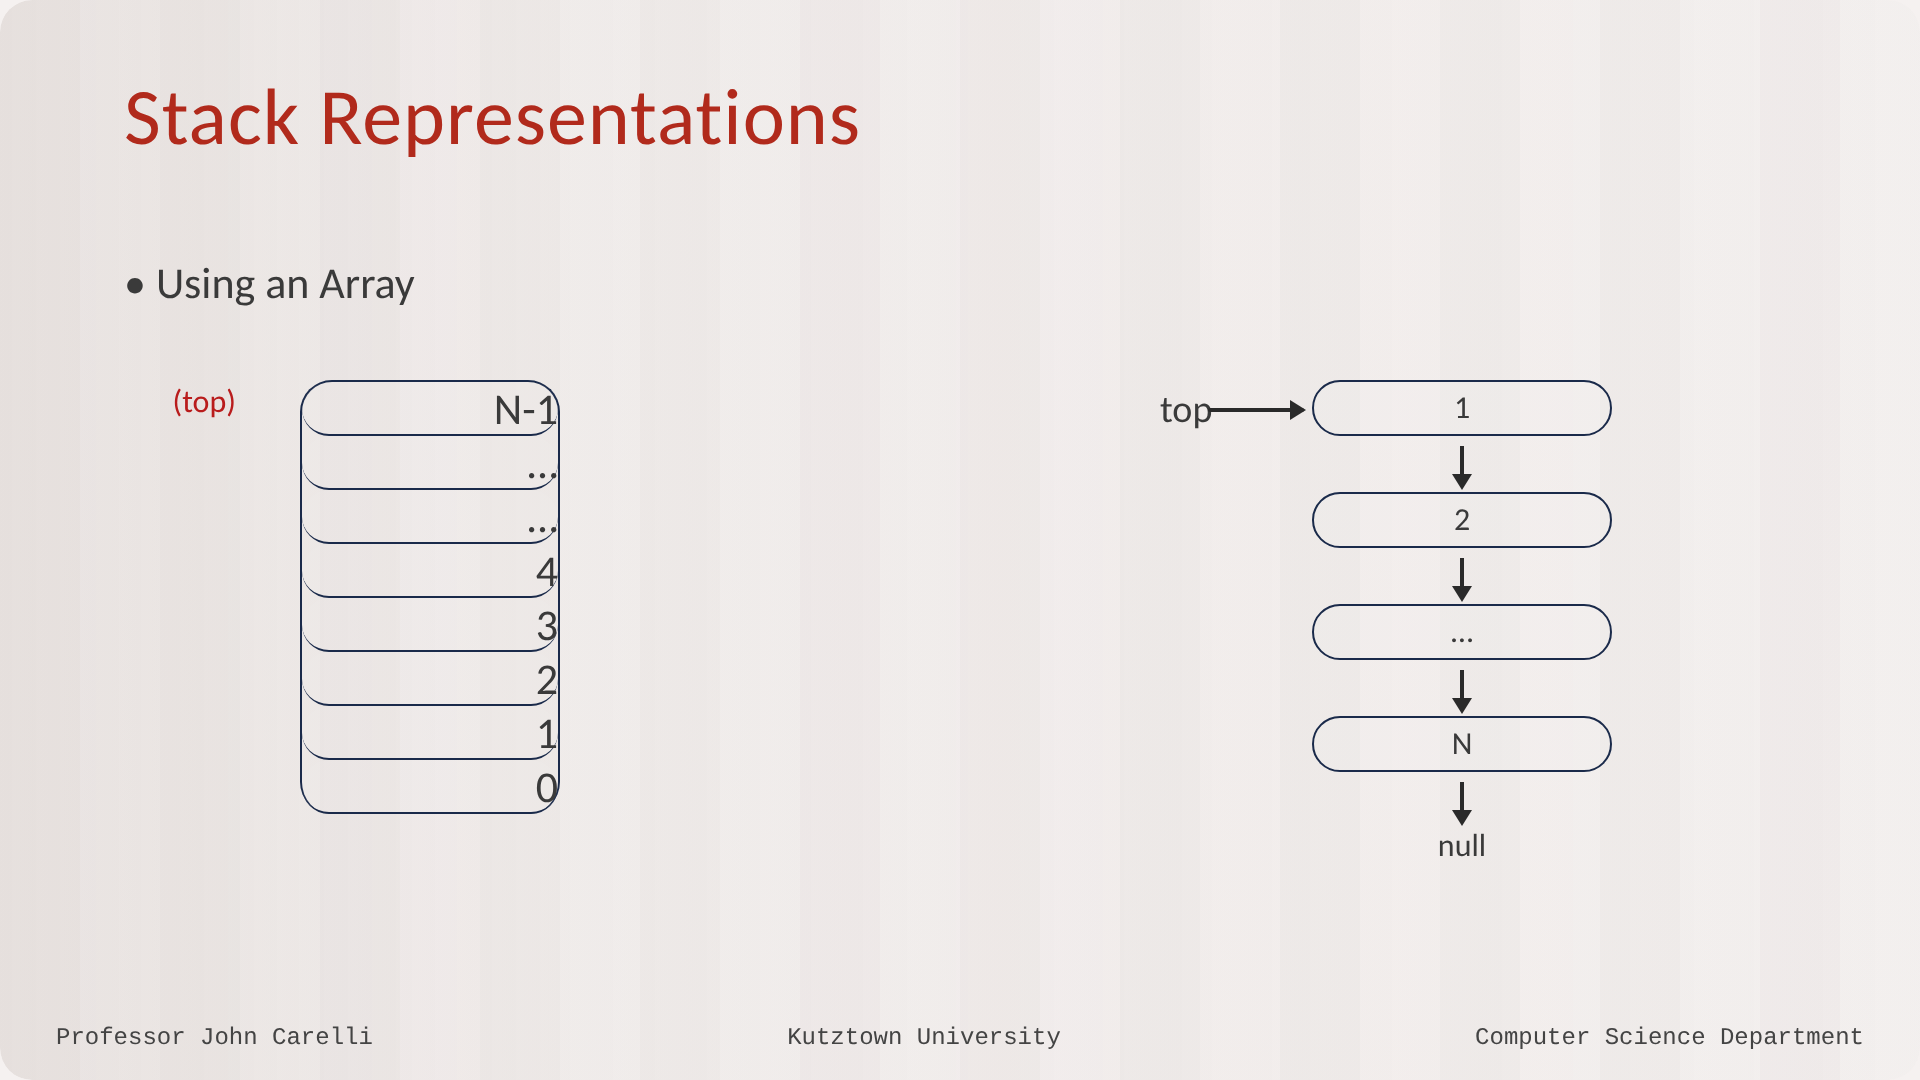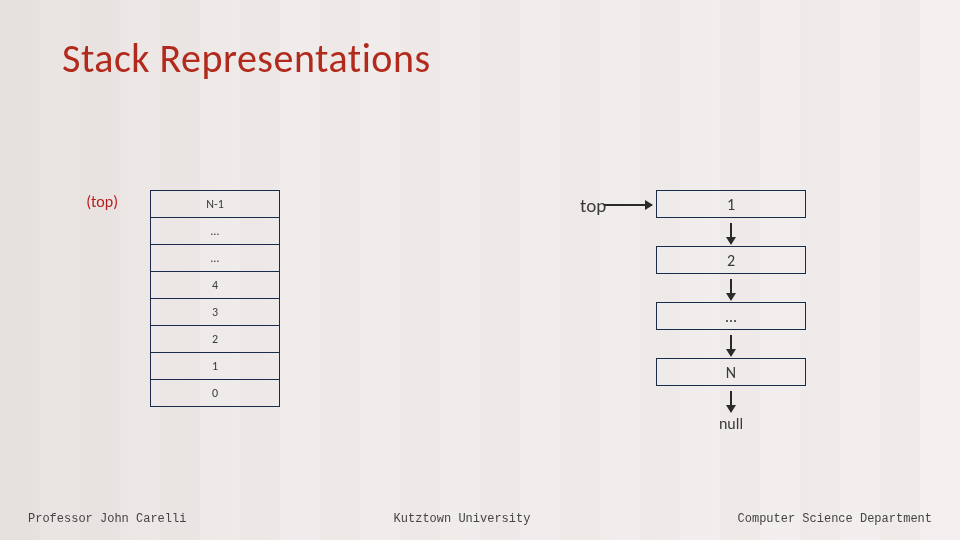--- a/index.html
+++ b/index.html
@@ -1,15 +1,15 @@
 <!DOCTYPE html>
 <html><head>
 <meta charset="utf-8">
 <style>
-  * { box-sizing: border-box; margin: 0; padding: 0; }
+  * { box-sizing: border-box; margin: 0; padding: 0; border-radius: 16px; }
   html, body { width: 960px; height: 540px; overflow: hidden; }
   body {
     font-family: "Segoe UI", Calibri, Arial, sans-serif;
     background: #f5f1f0;
     position: relative;
     color: #3a3a3a;
   }
   
   .bg-overlay {
     position: absolute; inset: 0;
@@ -61,22 +61,22 @@
     text-align: right;
   }
   .array-table {
     border: 1.5px solid #1a2a4a;
     border-bottom: none;
   }
   .array-cell {
     width: 128px;
     height: 27px;
     border-bottom: 1.5px solid #1a2a4a;
-    text-align: center;
-    font-size: 12px;
+    text-align: right;
+    font-size: 22px;
     line-height: 27px;
     background: rgba(255,255,255,0.05);
   }
 
   
   .ll-wrap {
     position: absolute;
     left: 540px; top: 190px;
     width: 340px;
   }
@@ -150,20 +150,23 @@
 </style>
 </head>
 <body>
 
 <div class="bg-overlay"></div>
 
 <div class="slide">
 
   <div class="title">Stack Representations</div>
 
+  <div class="col-left">
+    <div class="bullet">Using an Array</div>
+  </div>
 
 
   <div class="array-wrap">
     <div class="top-label">(top)</div>
     <div class="array-table">
       <div class="array-cell">N-1</div>
       <div class="array-cell">…</div>
       <div class="array-cell">…</div>
       <div class="array-cell">4</div>
       <div class="array-cell">3</div>

